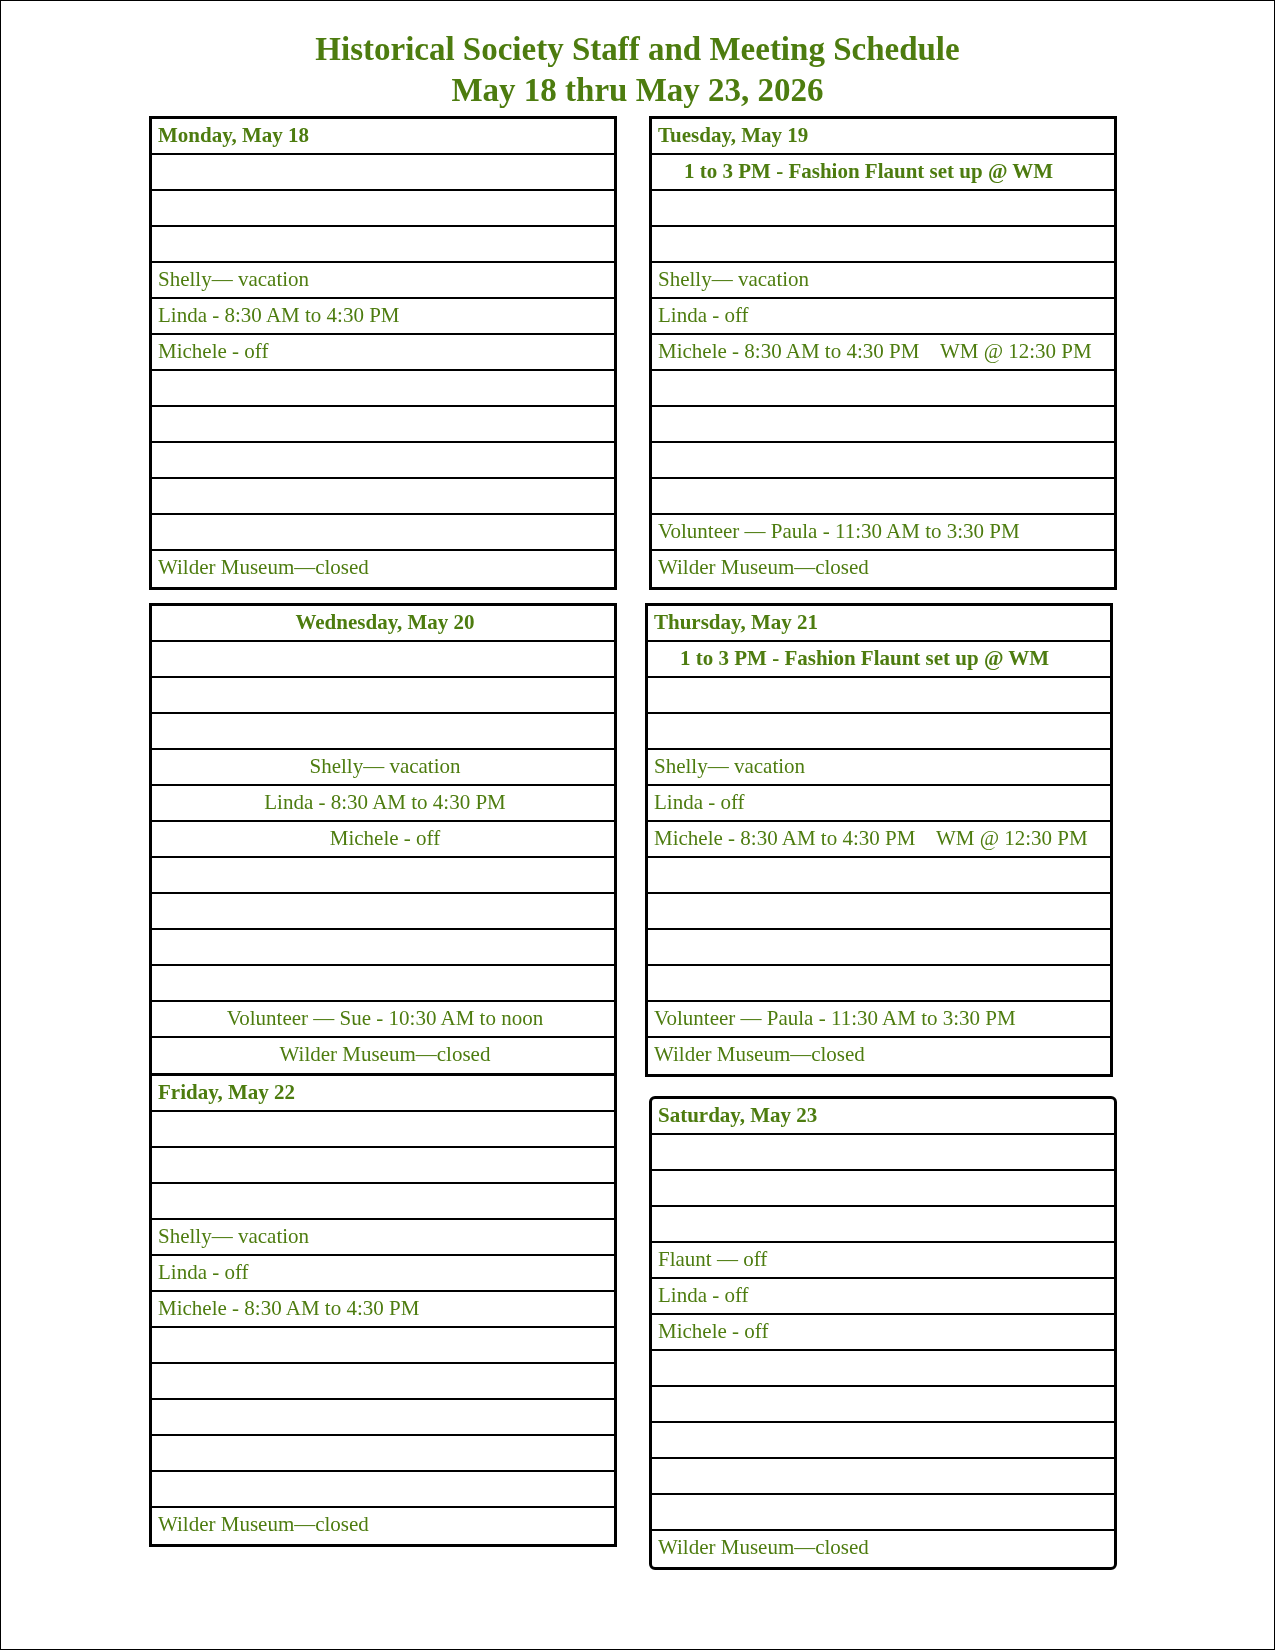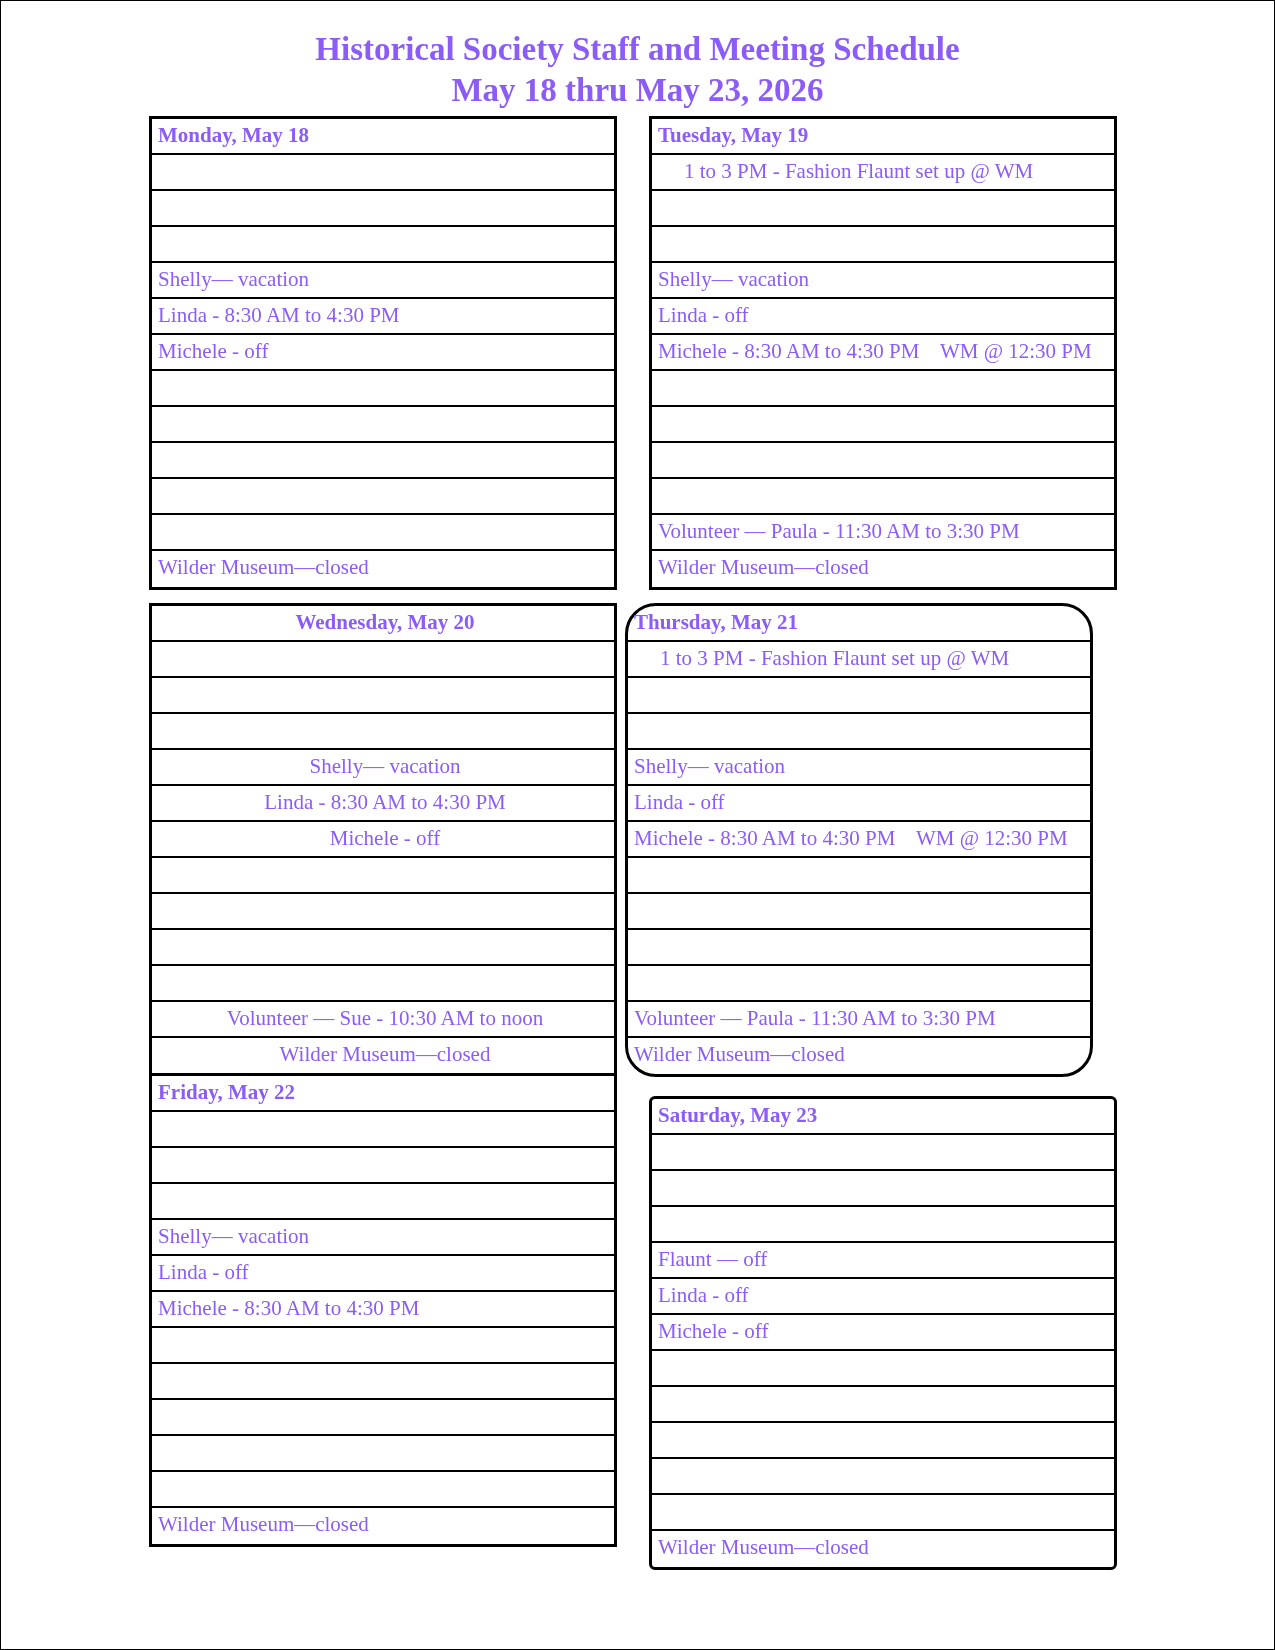--- a/index.html
+++ b/index.html
@@ -4,21 +4,21 @@
 <style>
   html, body { margin: 0; padding: 0; background: #ffffff; }
   .page {
     position: relative;
     width: 1275px;
     height: 1650px;
     box-sizing: border-box;
     border: 1px solid #000;
     background: #fff;
     font-family: "Liberation Serif", "DejaVu Serif", serif;
-    color: #8b5cf6;
+    color: #4d7c0f;
     overflow: hidden;
   }
   .title {
     position: absolute;
     top: 28px;
     left: 0;
     width: 100%;
     text-align: center;
     font-size: 33px;
     font-weight: bold;
@@ -27,37 +27,37 @@
   .day-box {
     position: absolute;
     width: 468px;
     box-sizing: border-box;
     border: 3px solid #000;
     background: #fff;
   }
   .pos-monday    { left: 148px; top: 115px; }
   .pos-tuesday   { left: 648px; top: 115px; }
   .pos-wednesday { left: 148px; top: 602px; text-align: center; }
-  .pos-thursday  { left: 624px; top: 602px; border-radius: 31px; }
+  .pos-thursday  { left: 644px; top: 602px; }
   .pos-friday    { left: 148px; top: 1072px; }
   .pos-saturday  { left: 648px; top: 1095px; border-radius: 6px; }
   .row {
     box-sizing: border-box;
     height: 36px;
     border-bottom: 2px solid #000;
     font-size: 21px;
     line-height: 33px;
     padding-left: 6px;
     padding-right: 2px;
     white-space: pre;
     overflow: hidden;
   }
   .day-box .row:last-child { border-bottom: none; }
   .row.header { font-weight: bold; }
-  .row.bold   { font-weight: normal; padding-left: 32px; }
+  .row.bold   { font-weight: bold; padding-left: 32px; }
 </style>
 </head>
 <body>
 
 <div class="page">
   <div class="title">
     <span>Historical Society Staff and Meeting Schedule</span><br>
     <span>May 18 thru May 23, 2026</span>
   </div>
   <div id="grid">

